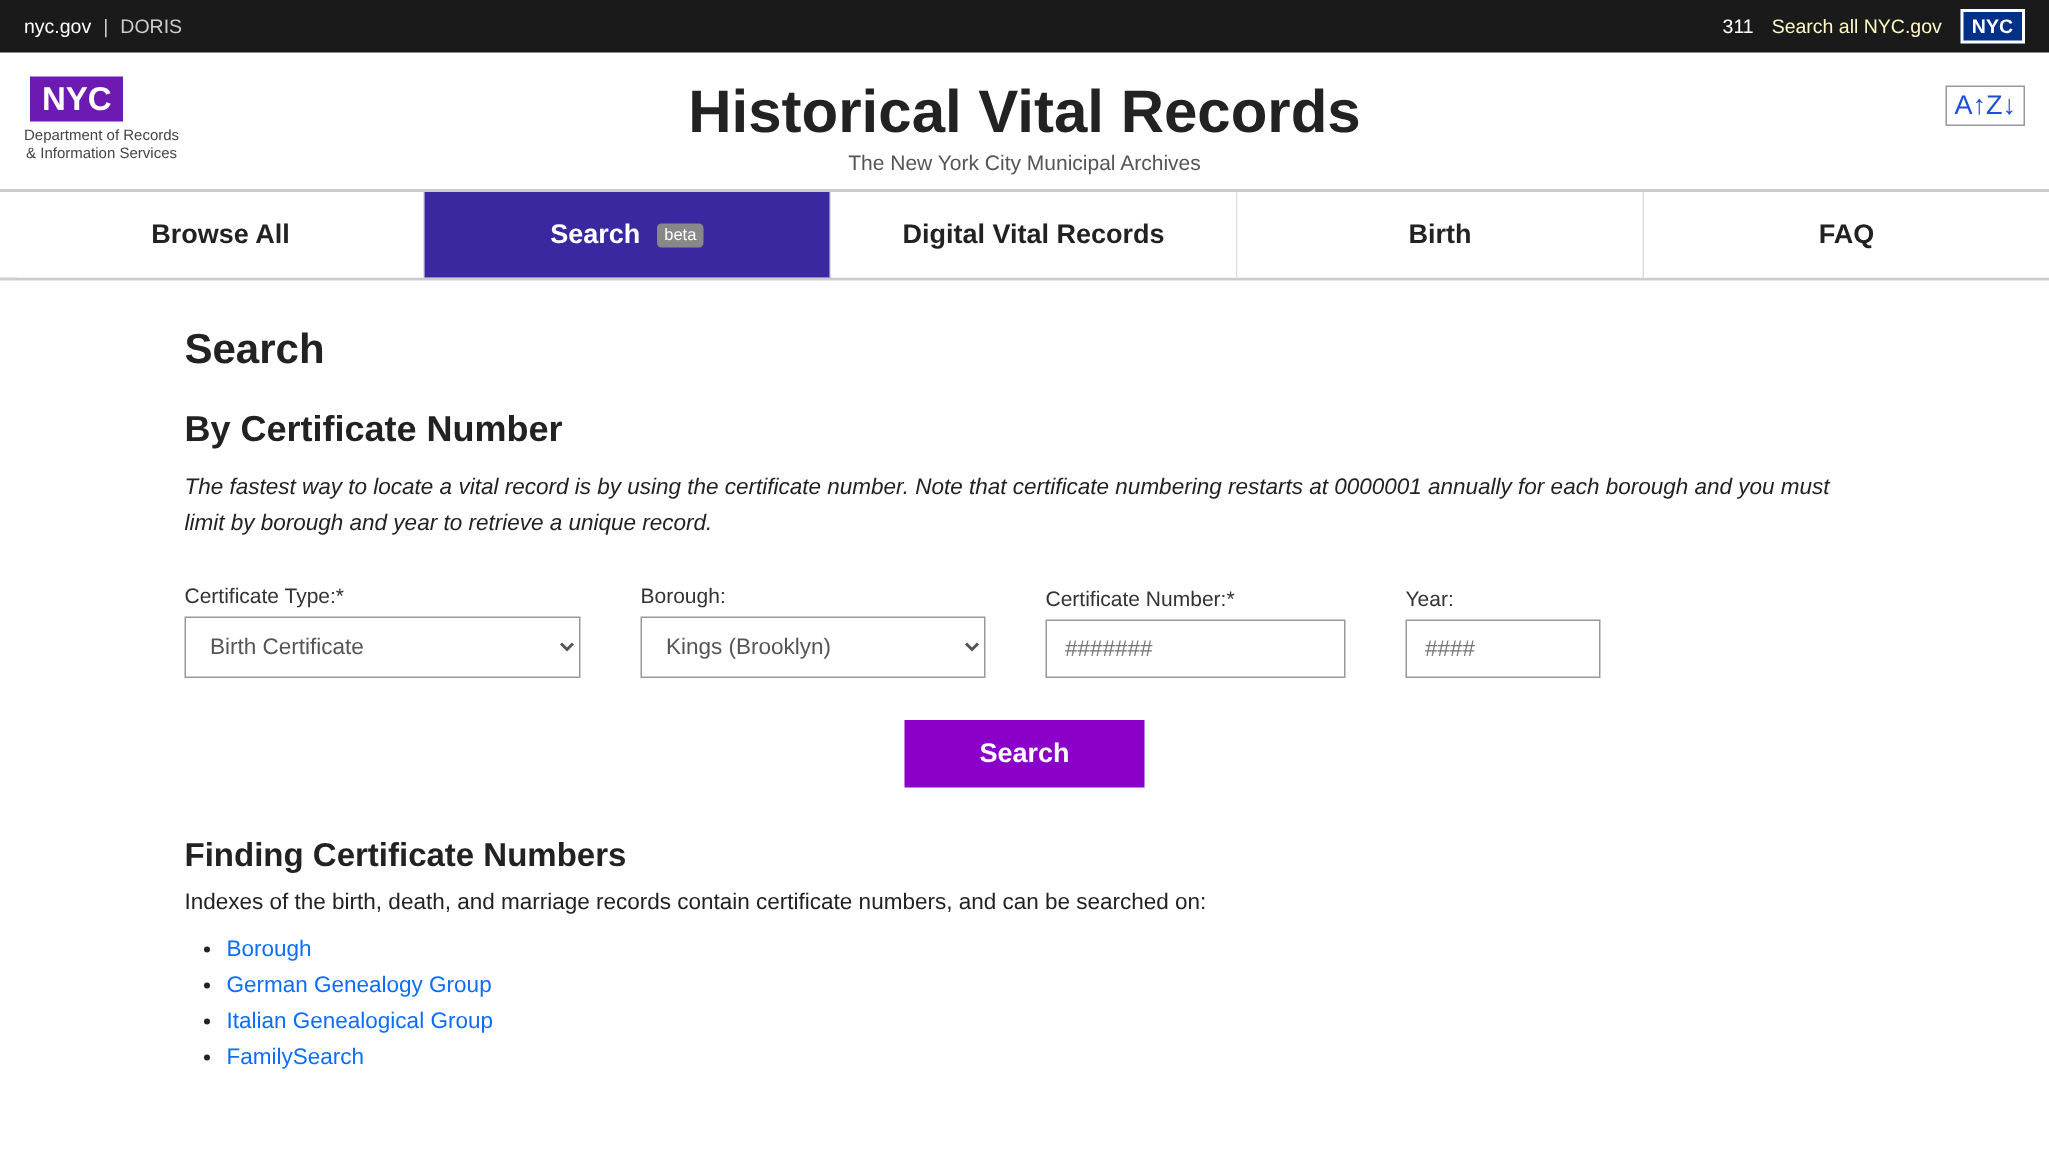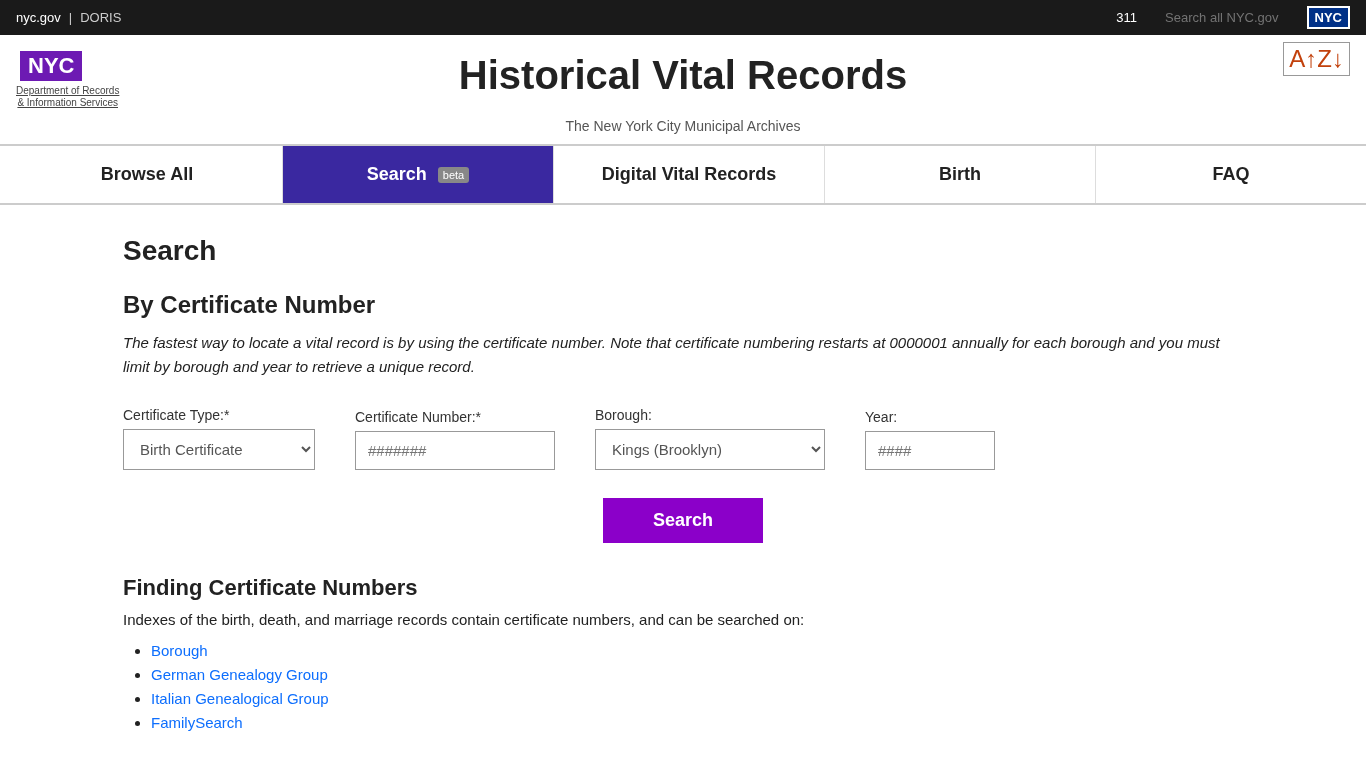--- a/index.html
+++ b/index.html
@@ -10,21 +10,21 @@
       background: #1a1a1a;
       color: #fff;
       display: flex;
       justify-content: space-between;
       align-items: center;
       padding: 6px 16px;
       font-size: 13px;
     }
     .top-bar-left { display: flex; gap: 8px; align-items: center; }
     .top-bar-left span { color: #ccc; }
-    .top-bar-right { display: flex; align-items: center; gap: 28px; }
+    .top-bar-right { display: flex; align-items: center; gap: 12px; }
     .nyc-badge {
       background: #003087;
       color: #fff;
       font-weight: bold;
       font-size: 13px;
       padding: 2px 6px;
       border: 2px solid #fff;
     }
 
     
@@ -51,40 +51,39 @@
       font-weight: bold;
       font-size: 22px;
       padding: 4px 8px;
       line-height: 1;
     }
     .logo-subtitle {
       font-size: 10px;
       color: #444;
       text-align: center;
       line-height: 1.2;
-      text-decoration: underline;
     }
     .page-title {
       font-size: 40px;
       font-weight: bold;
       color: #222;
       text-align: center;
     }
     .page-subtitle {
       font-size: 14px;
       color: #555;
       text-align: center;
-      margin-top: 20px;
+      margin-top: 2px;
     }
     .az-icon {
       position: absolute;
       right: 16px;
-      top: 7px;
-      font-size: 24px;
-      color: #c2410c;
+      top: 22px;
+      font-size: 18px;
+      color: #1d4ed8;
       border: 1px solid #999;
       padding: 2px 5px;
     }
 
     
     nav {
       display: flex;
       border-top: 2px solid #ccc;
       border-bottom: 2px solid #ccc;
       padding-left: 12px;
@@ -166,21 +165,21 @@
 
     .form-group select,
     .form-group input {
       border: 1px solid #999;
       padding: 10px 12px;
       font-size: 15px;
       color: #555;
       background: #fff;
     }
 
-    .form-group.cert-type select { width: 192px; }
+    .form-group.cert-type select { width: 264px; }
     .form-group.cert-number input { width: 200px; }
     .form-group.borough select { width: 230px; }
     .form-group.year input { width: 130px; }
 
     .search-btn-row {
       text-align: center;
       margin-bottom: 32px;
     }
 
     .search-btn {
@@ -223,21 +222,21 @@
 <body>
 
 <div class="top-bar">
   <div class="top-bar-left">
     <a href="#" style="color:#fff;text-decoration:none;">nyc.gov</a>
     <span>|</span>
     <span>DORIS</span>
   </div>
   <div class="top-bar-right">
     <span>311</span>
-    <a href="#" style="color:#737373;text-decoration:none;">Search all NYC.gov</a>
+    <a href="#" style="color:#fef9c3;text-decoration:none;">Search all NYC.gov</a>
     <span class="nyc-badge">NYC</span>
   </div>
 </div>
 
 <div class="header">
   <div class="logo-area">
     <div class="logo-box">
       <div class="logo-inner">NYC</div>
     </div>
     <div class="logo-subtitle">
@@ -268,34 +267,34 @@
   <p class="cert-description">The fastest way to locate a vital record is by using the certificate number. Note that certificate numbering restarts at 0000001 annually for each borough and you must limit by borough and year to retrieve a unique record.</p>
 
   <div class="form-row">
     <div class="form-group cert-type">
       <label>Certificate Type:*</label>
       <select>
         <option>Birth Certificate</option>
         <option>Death Certificate</option>
         <option>Marriage Certificate</option>
       </select>
-    </div>
-    <div class="form-group cert-number">
-      <label>Certificate Number:*</label>
-      <input type="text" placeholder="#######" style="">
     </div>
     <div class="form-group borough">
       <label>Borough:</label>
       <select>
         <option>Kings (Brooklyn)</option>
         <option>Manhattan</option>
         <option>Queens</option>
         <option>Bronx</option>
         <option>Staten Island</option>
       </select>
+    </div>
+    <div class="form-group cert-number">
+      <label>Certificate Number:*</label>
+      <input type="text" placeholder="#######" style="">
     </div>
     <div class="form-group year">
       <label>Year:</label>
       <input type="text" placeholder="####" style="">
     </div>
   </div>
 
   <div class="search-btn-row">
     <button class="search-btn">Search</button>
   </div>

